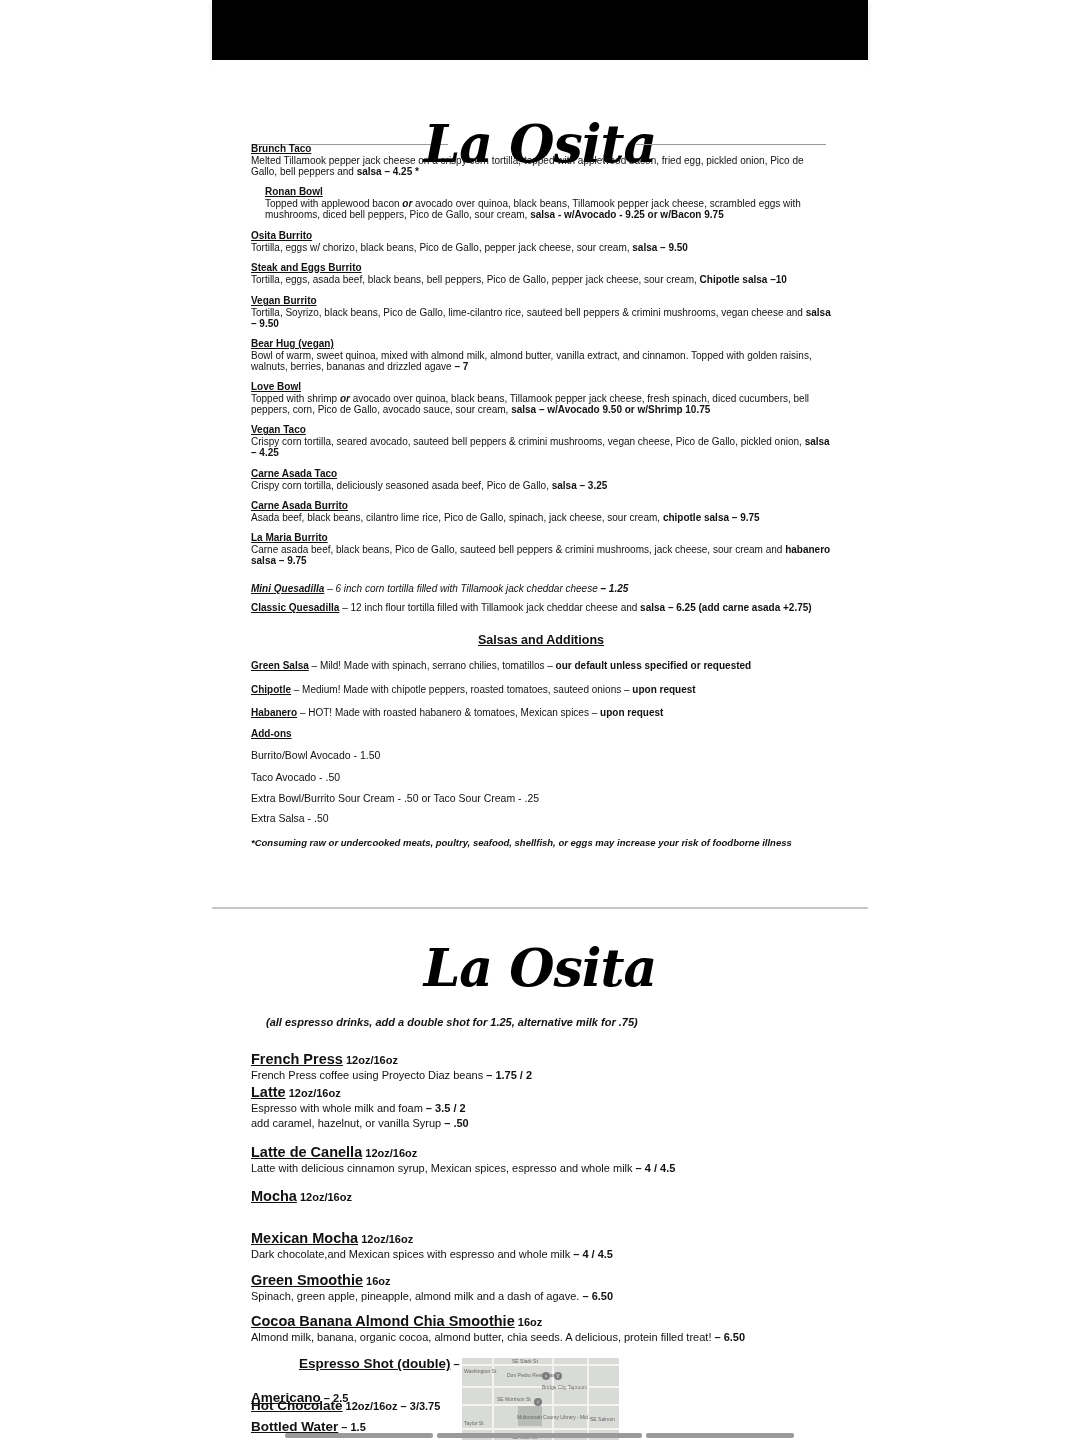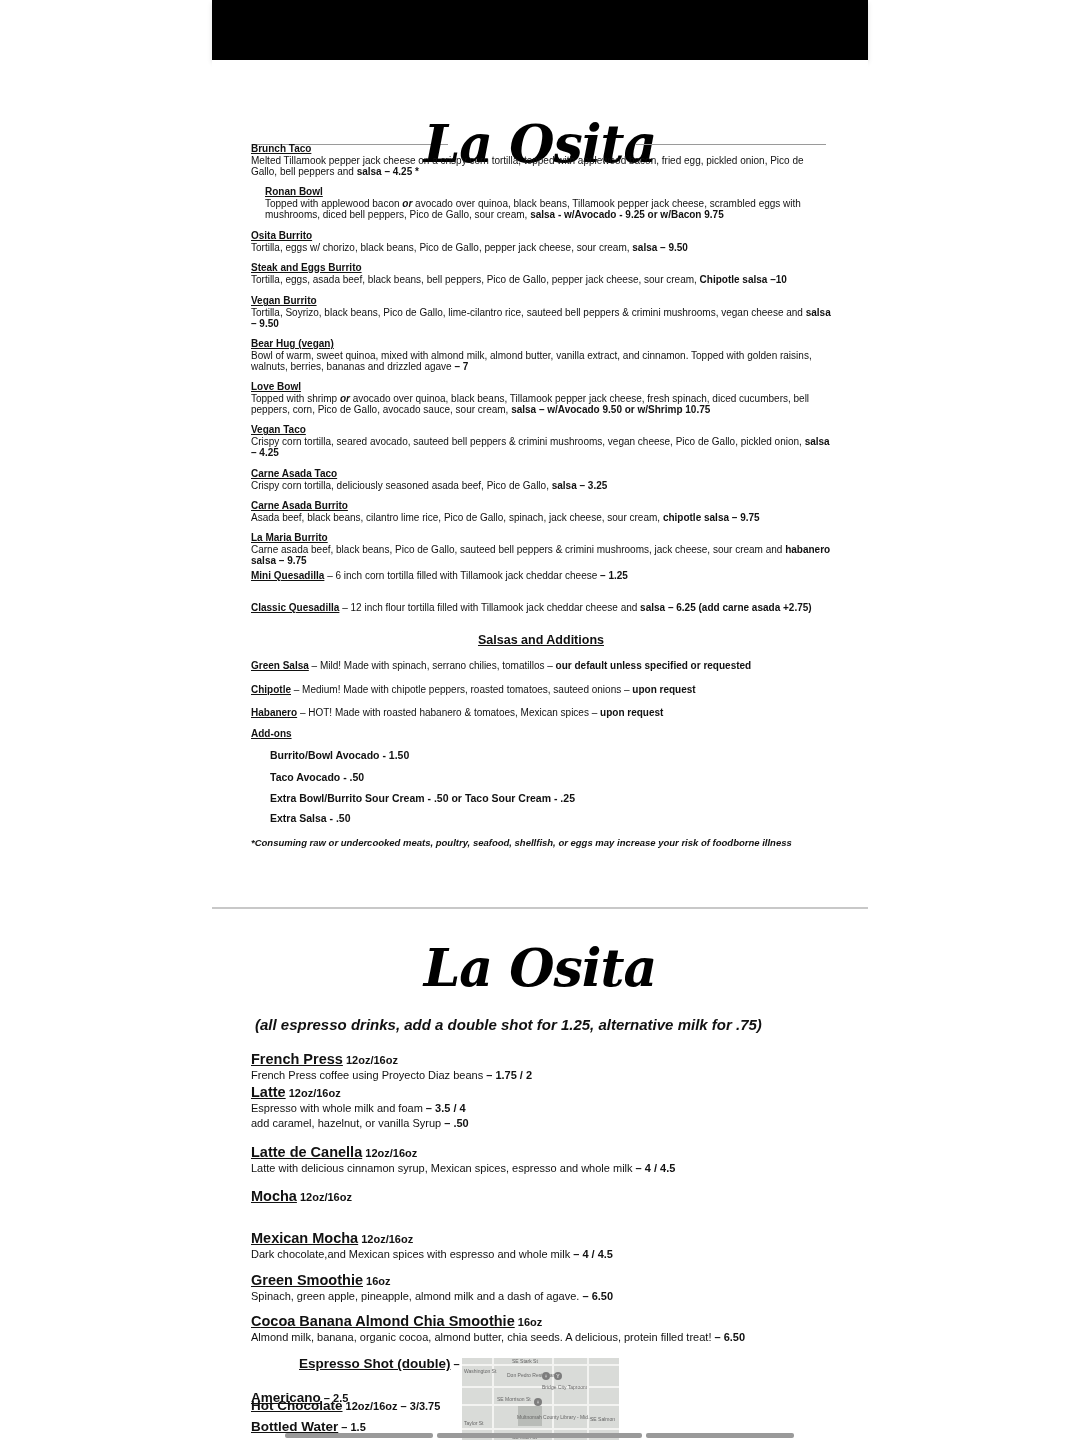--- a/index.html
+++ b/index.html
@@ -18,25 +18,25 @@
   .logo { position: absolute; left: 0; width: 656px; text-align: center; font-family: "DejaVu Serif", serif; font-style: italic; font-weight: bold; font-size: 52px; letter-spacing: -1px; color: #000; line-height: 1; }
 
   .content { position: absolute; left: 39px; width: 580px; font-size: 10px; line-height: 11.5px; }
   .item { position: absolute; left: 0; width: 580px; }
   .item-name { font-weight: bold; text-decoration: underline; display: block; }
   .b { font-weight: bold; }
   .i { font-style: italic; }
   .inline-name { font-weight: bold; text-decoration: underline; }
 
   .section-title { position: absolute; left: 0; width: 580px; text-align: center; font-size: 12.5px; font-weight: bold; text-decoration: underline; }
-  .addon { position: absolute; left: 0; font-size: 10.5px; font-weight: bold; margin-left: 19px; }
+  .addon { position: absolute; left: 0; font-size: 10.5px; font-weight: normal; }
   .disclaimer { position: absolute; left: 0; font-size: 9.5px; font-weight: bold; font-style: italic; }
 
   .drinks { position: absolute; left: 39px; width: 600px; }
-  .note { position: absolute; left: 4px; font-size: 15px; font-style: italic; font-weight: bold; }
+  .note { position: absolute; left: 15px; font-size: 11px; font-style: italic; font-weight: bold; }
   .drink { position: absolute; left: 0; width: 600px; font-size: 11px; line-height: 15px; }
   .drink-name { font-size: 14.5px; font-weight: bold; text-decoration: underline; }
   .drink-size { font-size: 11px; font-weight: bold; }
   .simple { position: absolute; left: 0; font-size: 11px; }
   .simple .drink-name { font-size: 13.5px; }
 
   .map { position: absolute; left: 250px; top: 448px; width: 157px; height: 82px; background: #d9dbd8; overflow: hidden; }
   .map .road { position: absolute; background: #f3f3f1; }
   .map .lbl { position: absolute; font-size: 5px; color: #666; white-space: nowrap; }
   .map .block { position: absolute; background: #b9bcb8; }
@@ -94,21 +94,21 @@
       <span>Crispy corn tortilla, deliciously seasoned asada beef, Pico de Gallo, </span><span class="b">salsa – 3.25</span>
     </div>
     <div class="item" style="top:357px;">
       <span class="item-name">Carne Asada Burrito</span>
       <span>Asada beef, black beans, cilantro lime rice, Pico de Gallo, spinach, jack cheese, sour cream, </span><span class="b">chipotle salsa – 9.75</span>
     </div>
     <div class="item" style="top:389px;">
       <span class="item-name">La Maria Burrito</span>
       <span>Carne asada beef, black beans, Pico de Gallo, sauteed bell peppers &amp; crimini mushrooms, jack cheese, sour cream and </span><span class="b">habanero salsa  – 9.75</span>
     </div>
-    <div class="item" style="top:427px;">
+    <div class="item" style="top:440px;font-style:italic;">
       <span class="inline-name">Mini Quesadilla</span><span> – 6 inch corn tortilla filled with Tillamook jack cheddar cheese </span><span class="b">– 1.25</span>
     </div>
     <div class="item" style="top:459px;">
       <span class="inline-name">Classic Quesadilla</span><span> – 12 inch flour tortilla filled with Tillamook jack cheddar cheese and </span><span class="b">salsa – 6.25 (add carne asada +2.75)</span>
     </div>
 
     <div class="section-title" style="top:492px;">Salsas and Additions</div>
 
     <div class="item" style="top:517px;">
       <span class="inline-name">Green  Salsa</span><span> – Mild! Made with spinach, serrano chilies, tomatillos – </span><span class="b">our default unless specified or requested</span>
@@ -139,21 +139,21 @@
 
   <div class="drinks" style="top:106px;">
     <div class="note" style="top:0px;">(all espresso drinks, add a double shot for 1.25, alternative milk for .75)</div>
 
     <div class="drink" style="top:24px;margin-top:12px;">
       <div><span class="drink-name">French Press</span> <span class="drink-size">12oz/16oz</span></div>
       <div><span>French Press coffee using Proyecto Diaz beans  </span><span class="b">– 1.75 / 2</span></div>
     </div>
     <div class="drink" style="top:69px;">
       <div><span class="drink-name">Latte</span> <span class="drink-size">12oz/16oz</span></div>
-      <div><span>Espresso with whole milk and foam </span><span class="b">– 3.5 / 4</span></div>
+      <div><span>Espresso with whole milk and foam </span><span class="b">– 3.5 / 2</span></div>
       <div><span>add caramel, hazelnut, or vanilla Syrup </span><span class="b">– .50</span></div>
     </div>
     <div class="drink" style="top:129px;">
       <div><span class="drink-name">Latte de Canella</span> <span class="drink-size">12oz/16oz</span></div>
       <div><span>Latte with delicious cinnamon syrup, Mexican spices, espresso and whole milk </span><span class="b">– 4 / 4.5</span></div>
     </div>
     <div class="drink" style="top:173px;">
       <div><span class="drink-name">Mocha</span> <span class="drink-size">12oz/16oz</span></div>
     </div>
     <div class="drink" style="top:215px;">

